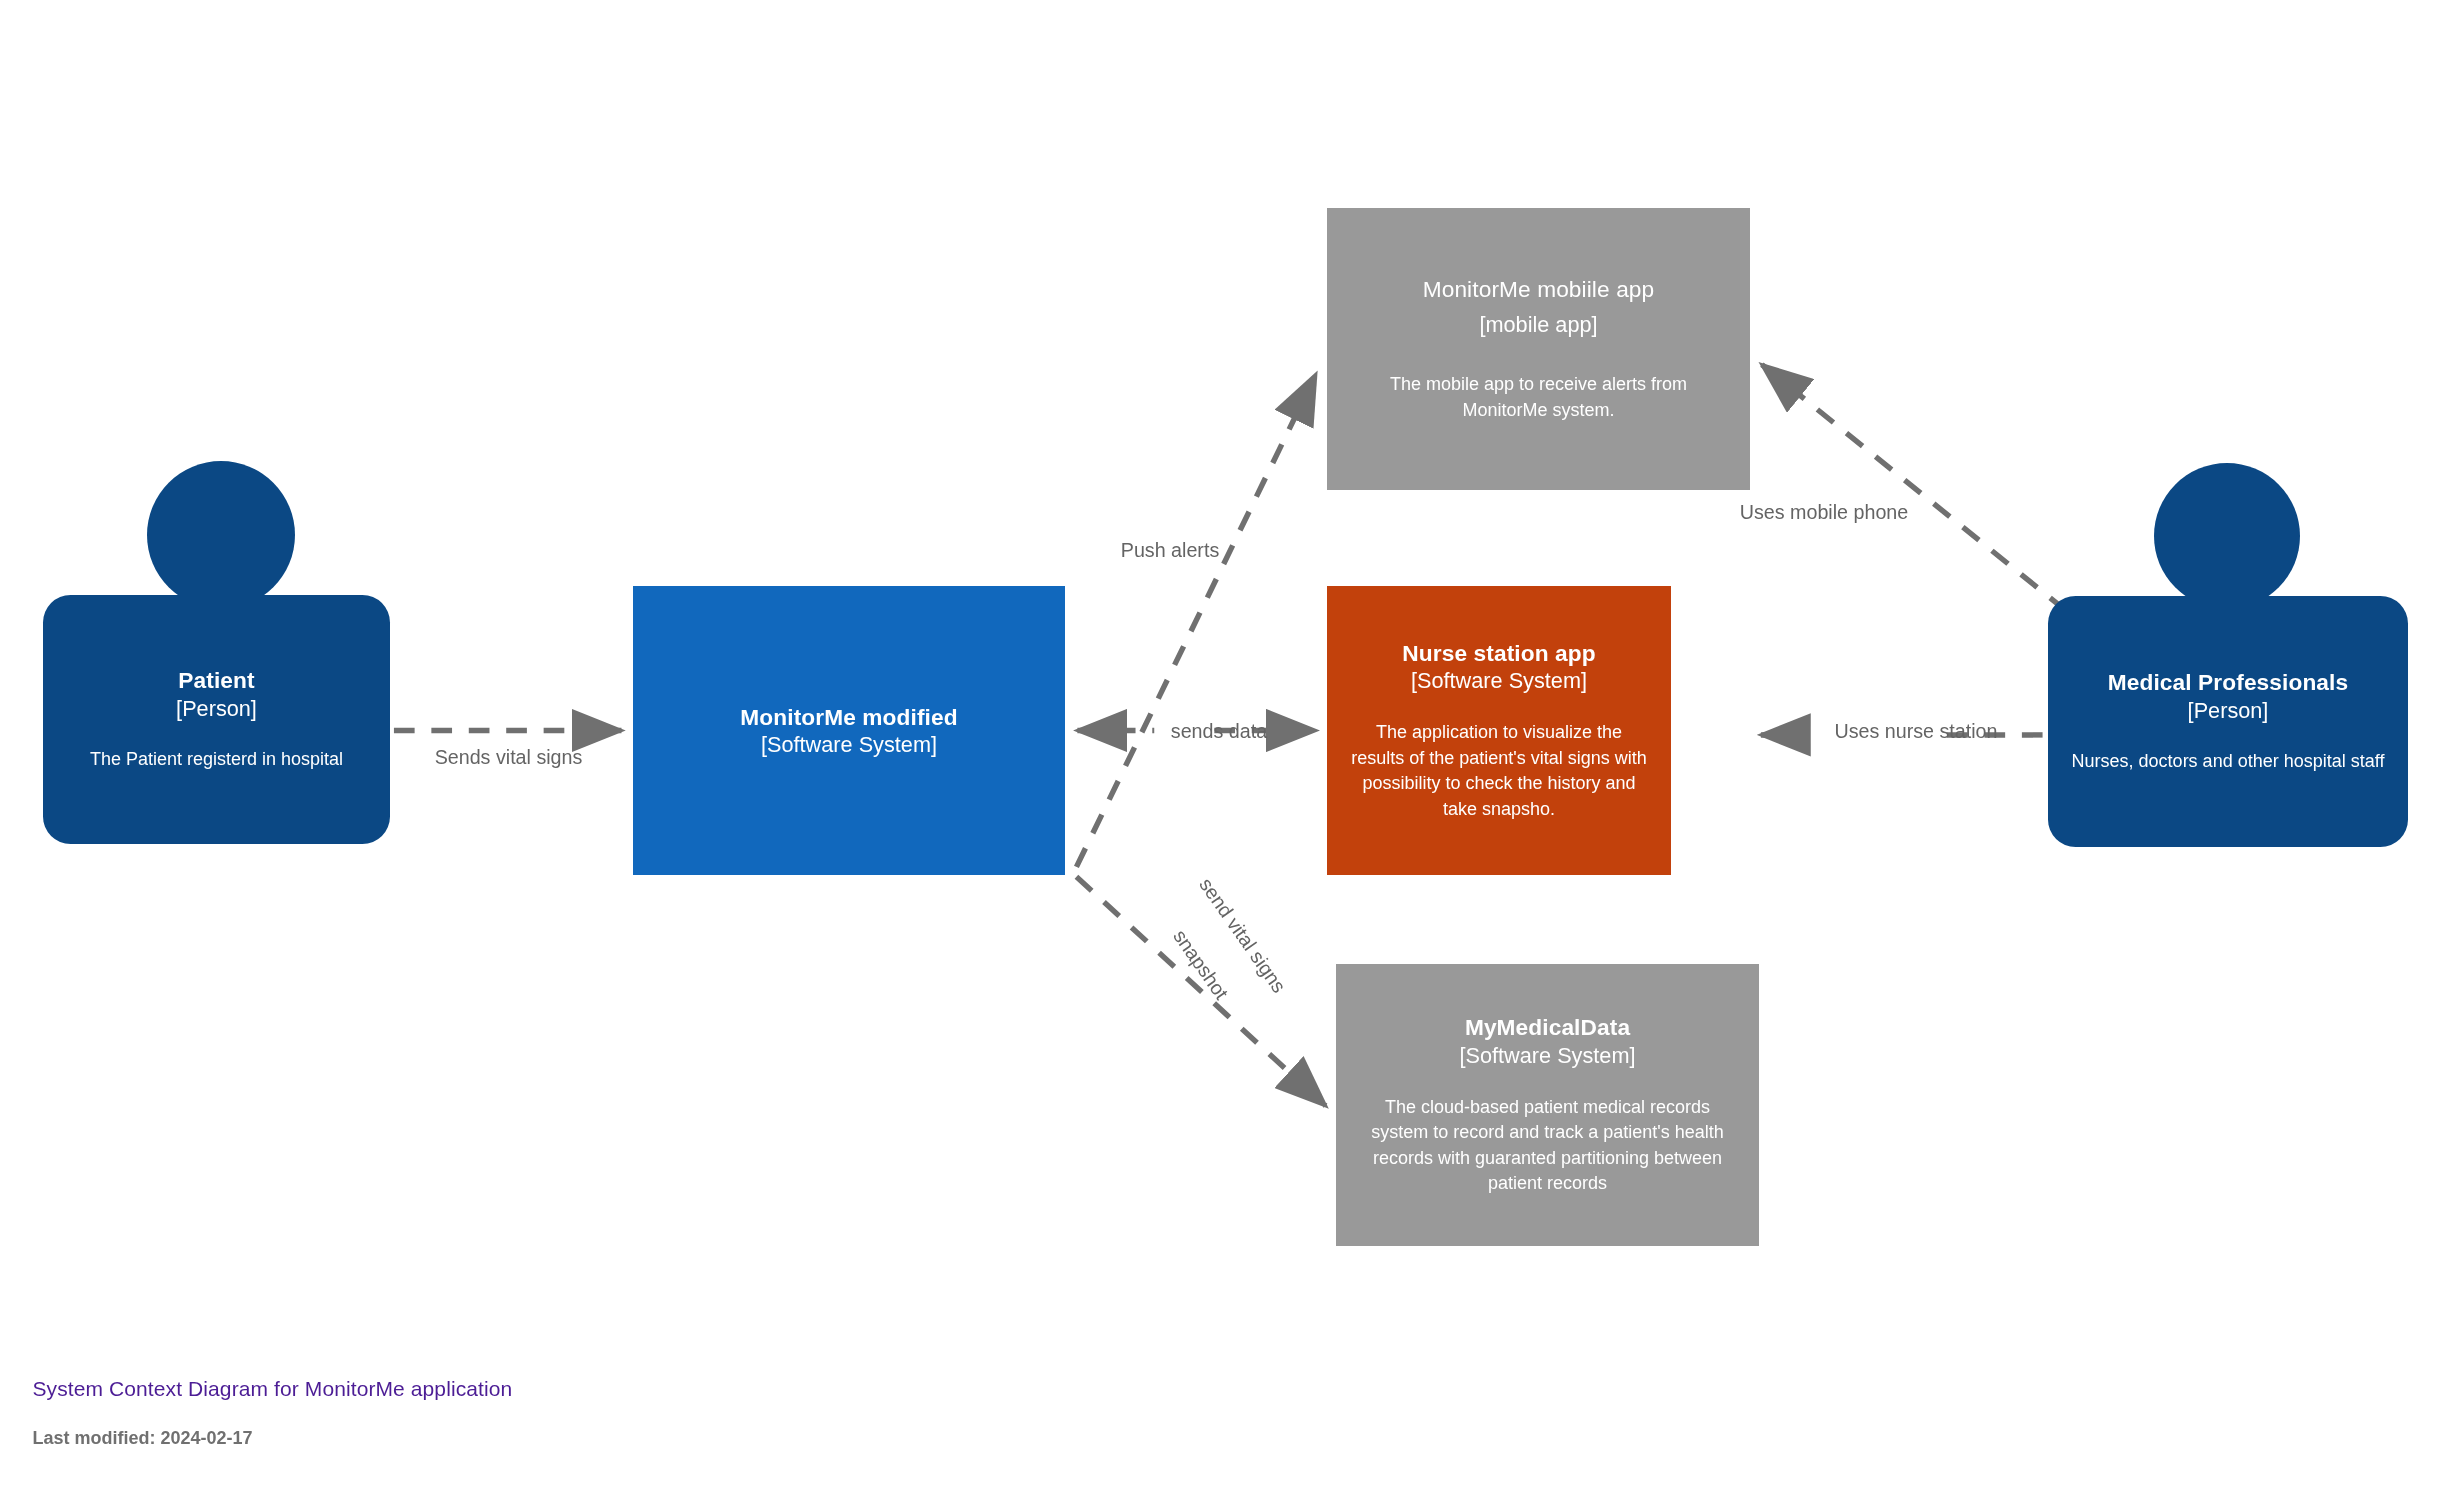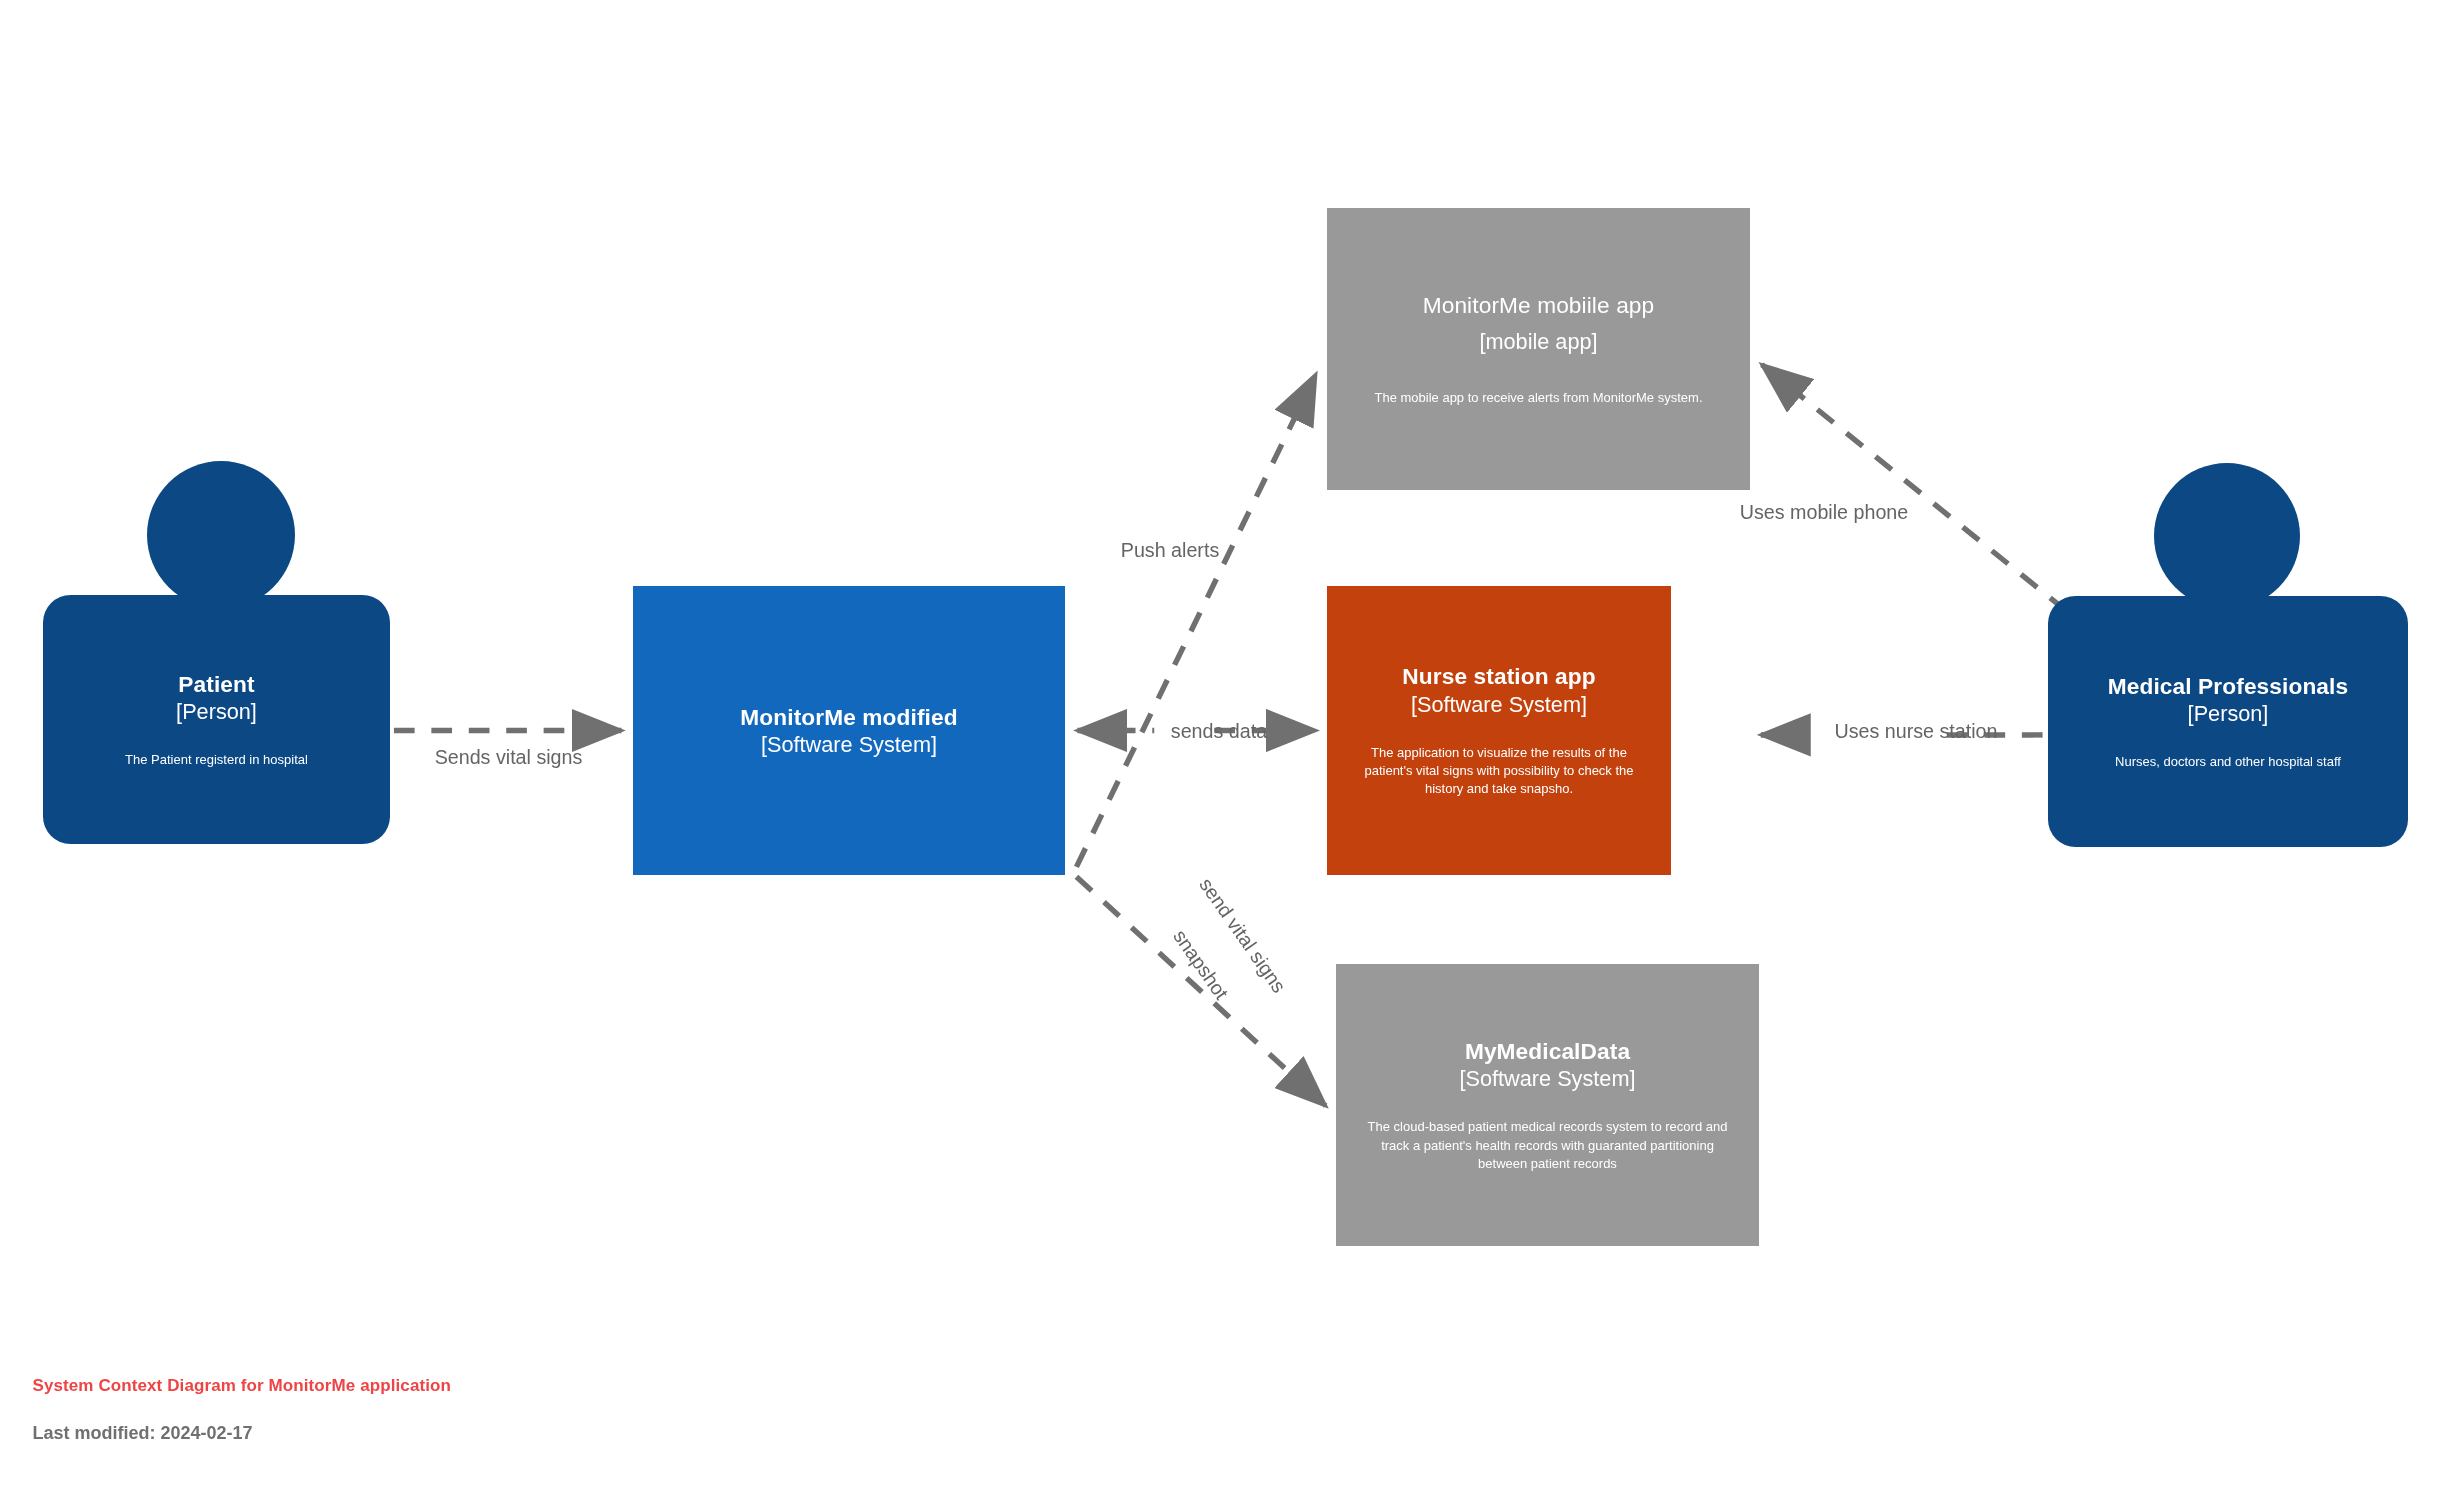--- a/index.html
+++ b/index.html
@@ -70,21 +70,21 @@
   }
   .node-name.plain { font-weight: normal; }
   .node-tech {
     color: #ffffff;
     font-size: 21.7px;
     font-weight: normal;
     line-height: 1.26;
   }
   .node-desc {
     color: #ffffff;
-    font-size: 13px;
+    font-size: 18px;
     font-weight: normal;
     line-height: 1.42;
     margin-top: 25.6px;
   }
 
   
   .edge-label {
     position: absolute;
     color: #646464;
     font-size: 19.7px;
@@ -100,23 +100,23 @@
   }
 
   
   #footer {
     position: absolute;
     left: 32.5px;
     top: 1376px;
     width: 1182px;
   }
   #footer .title {
-    color: #ef4444;
-    font-size: 17px;
-    font-weight: bold;
+    color: #4c1d95;
+    font-size: 21px;
+    font-weight: normal;
     line-height: 1.2;
     letter-spacing: 0.1px;
   }
   #footer .subtitle {
     color: #707070;
     font-size: 18px;
     font-weight: bold;
     margin-top: 26.6px;
     line-height: 1.2;
   }

